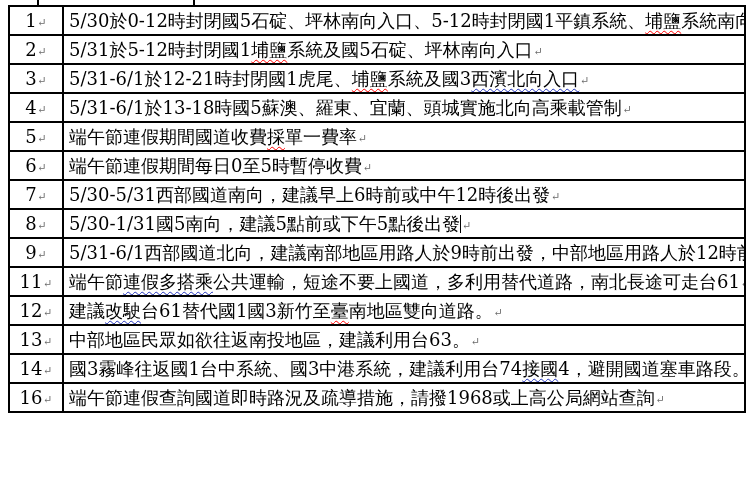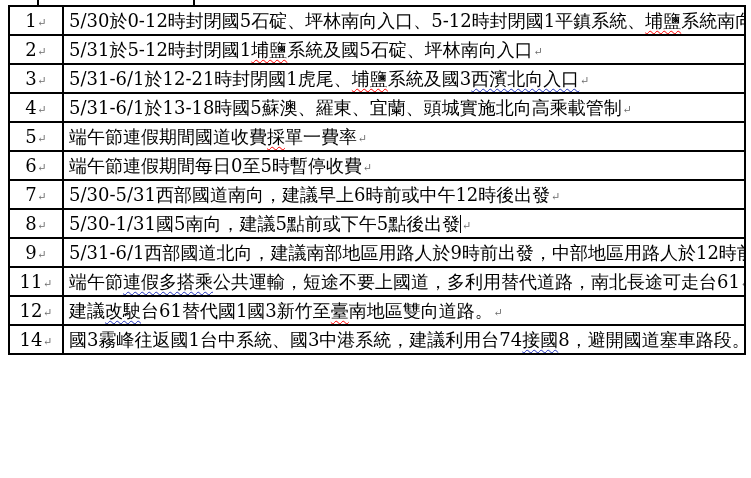--- a/index.html
+++ b/index.html
@@ -177,26 +177,42 @@
 
   <tr>
     <td class="num-cell">
       <span class="num">12</span><span class="pmark">↵</span>
     </td>
     <td class="text-cell">
       <span class="txt"><span>建議</span><span class="u-blue">改駛</span><span>台61替代國1國3新竹至</span><span class="u-red">臺</span><span>南地區雙向道路。</span></span><span class="pmark">↵</span>
     </td>
   </tr>
 
+  <tr>
+    <td class="num-cell">
+      <span class="num">13</span><span class="pmark">↵</span>
+    </td>
+    <td class="text-cell">
+      <span class="txt"><span>中部地區民眾如欲往返南投地區，建議利用台63。</span></span><span class="pmark">↵</span>
+    </td>
+  </tr>
 
   <tr>
     <td class="num-cell">
       <span class="num">14</span><span class="pmark">↵</span>
     </td>
     <td class="text-cell">
-      <span class="txt"><span>國3霧峰往返國1台中系統、國3中港系統，建議利用台74</span><span class="u-blue">接國</span><span>8，避開國道塞車路段。</span></span>
-    </td>
-  </tr>
-
-
+      <span class="txt"><span>國3霧峰往返國1台中系統、國3中港系統，建議利用台74</span><span class="u-blue">接國</span><span>4，避開國道塞車路段。</span></span>
+    </td>
+  </tr>
+
+
+  <tr>
+    <td class="num-cell">
+      <span class="num">16</span><span class="pmark">↵</span>
+    </td>
+    <td class="text-cell">
+      <span class="txt"><span>端午節連假查詢國道即時路況及疏導措施，請撥1968或上高公局網站查詢</span></span><span class="pmark">↵</span>
+    </td>
+  </tr>
 </tbody>
   </table>
 </div>
 
 </body></html>

